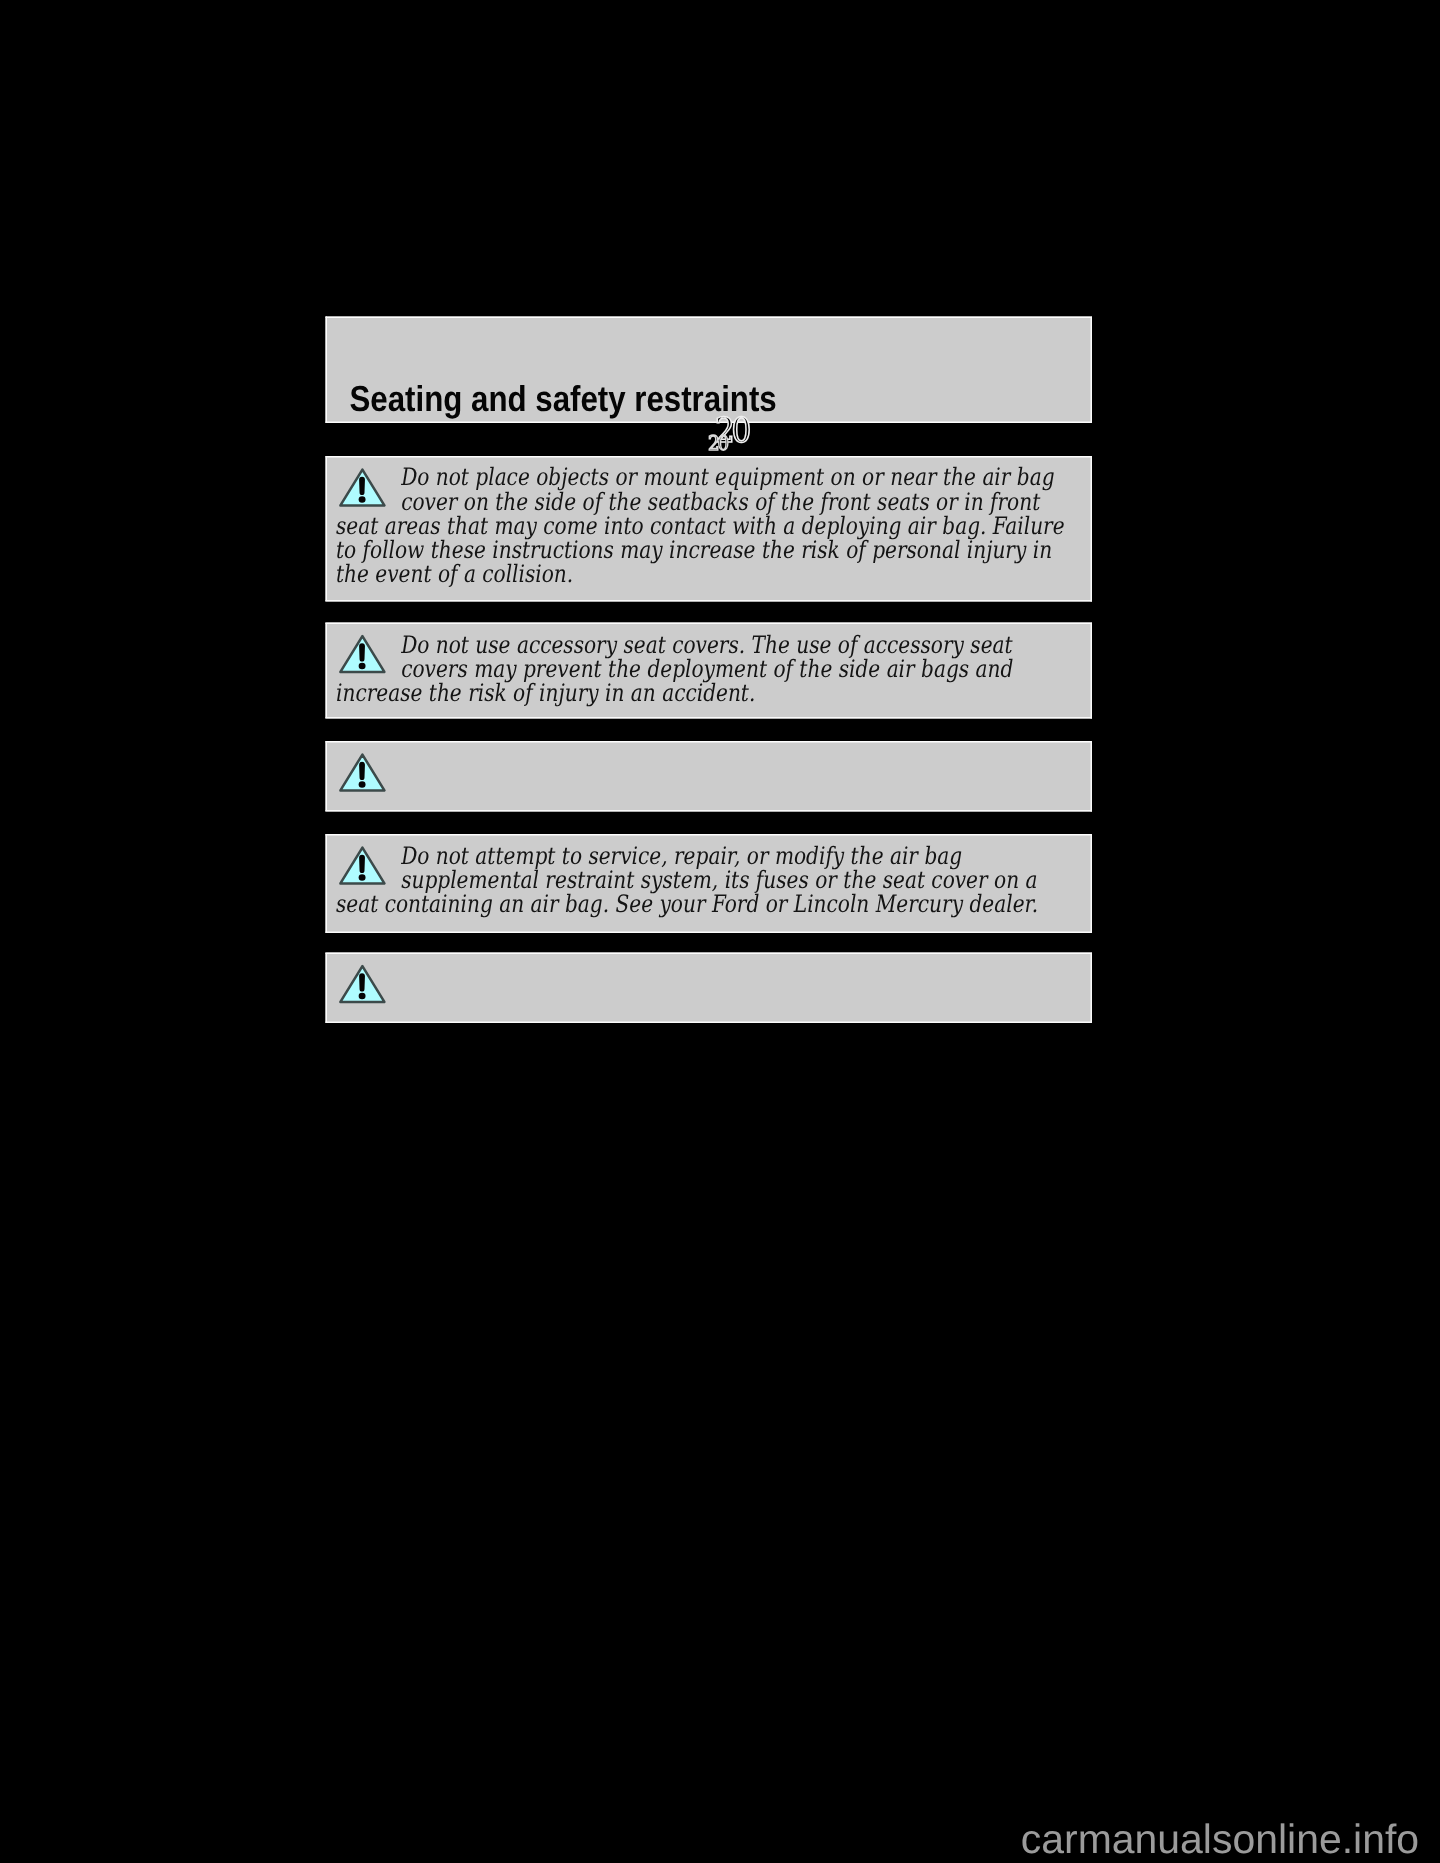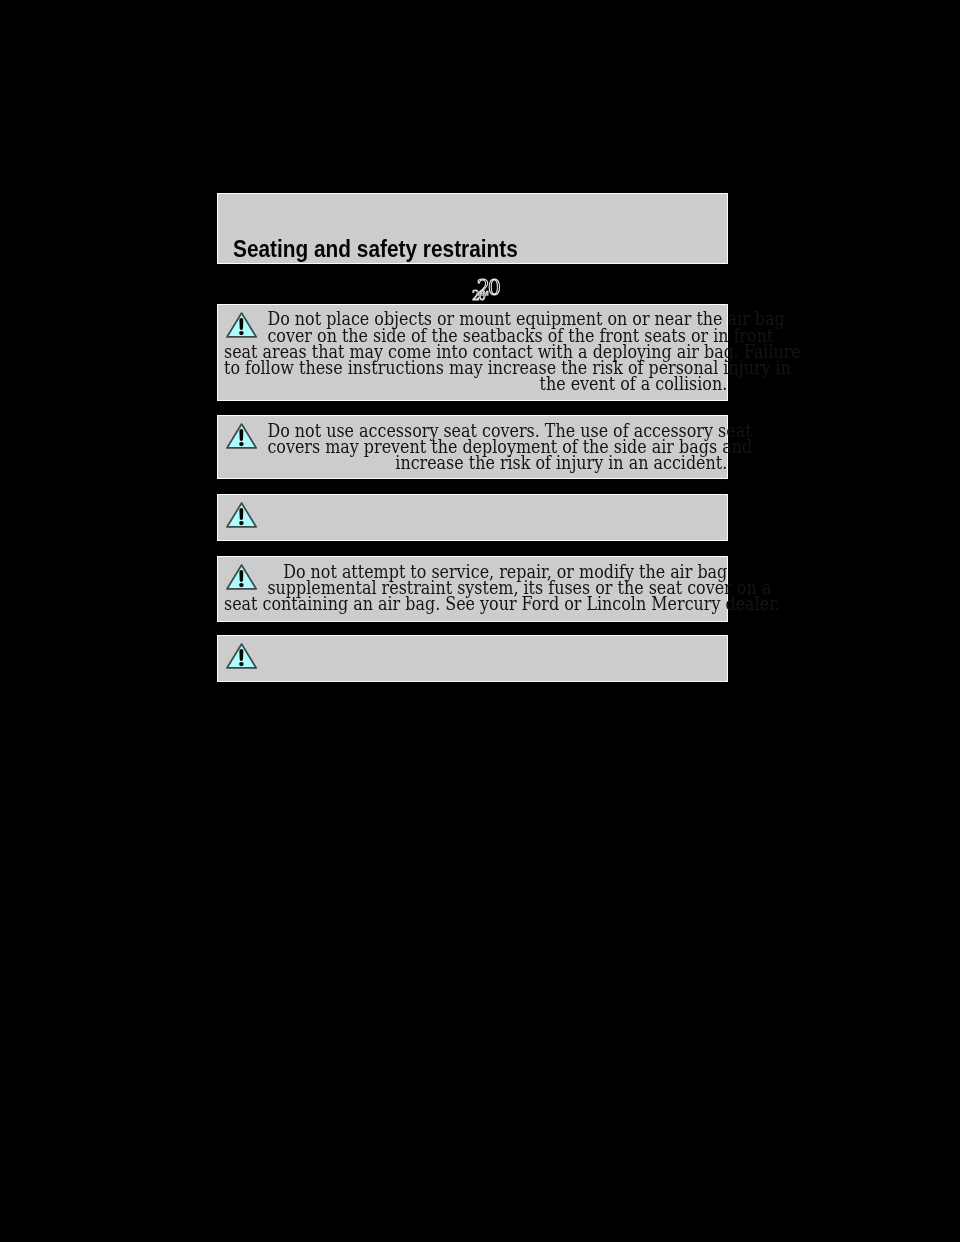--- a/index.html
+++ b/index.html
@@ -4,40 +4,40 @@
 <title>Seating and safety restraints</title>
 <style>
   *{-webkit-font-smoothing:antialiased;}
   html,body{margin:0;padding:0;}
   body{width:960px;height:1242px;background:#000;overflow:hidden;
        font-family:"DejaVu Serif Condensed","DejaVu Serif",serif;
        -webkit-font-smoothing:antialiased;}
   .page{position:absolute;left:0;top:0;width:960px;height:1242px;background:#000;transform:translateZ(0);will-change:transform;}
 
   
-  .chapter-header{position:absolute;left:217px;top:193px;width:511px;height:71px;
+  .chapter-header{position:absolute;left:217px;top:211px;width:511px;height:71px;
        background:#cccccc;box-sizing:border-box;
        border-top:1px solid #fdfdfd;border-left:1px solid #fdfdfd;
        border-right:1px solid #fbfbfb;border-bottom:1px solid #fbfbfb;}
   .chapter-title{position:absolute;left:14.8px;top:42.5px;
        font-family:"Liberation Sans",sans-serif;font-weight:bold;font-size:24px;
        line-height:24px;color:#050505;white-space:nowrap;
        transform:scaleX(0.868);transform-origin:left top;}
 
   
   .artifact{position:absolute;left:466px;top:269.8px;width:50px;height:40px;}
 
   
   .warn{position:absolute;left:217px;width:511px;background:#cccccc;box-sizing:border-box;
         border-top:1px solid #fdfdfd;border-left:1px solid #fcfcfc;
         border-right:1px solid #fafafa;border-bottom:1px solid #fafafa;}
   .warn-icon{position:absolute;left:8px;top:7px;width:32px;height:27px;}
   .warn-text{position:absolute;left:6.4px;top:5.9px;width:540px;
-        font-size:19px;line-height:16.2px;color:#141414;text-align:right;
-        white-space:nowrap;}
+        font-size:16px;line-height:16.2px;color:#141414;text-align:left;
+        white-space:nowrap;font-style:italic;}
   .warn-text > div{transform:scaleX(0.932);transform-origin:left center;}
   .warn-text .lead{display:inline-block;width:46.6px;height:1px;}
 
   .watermark{position:absolute;left:680.5px;top:1211.5px;
        font-family:"Liberation Sans",sans-serif;font-size:27.3px;line-height:27.3px;
        font-weight:normal;color:#9b9b9b;letter-spacing:0px;white-space:nowrap;}
 </style>
 </head>
 <body>
 
@@ -102,13 +102,14 @@
       </div>
       <div class="warn" style="top: 635px; height: 47px;">
         <div class="warn-icon"><svg viewBox="0 0 32 27" width="32" height="27">
   <path d="M15.6 1.05 L30.25 24.95 L0.95 24.95 Z" fill="#affcff" stroke="#3c4a4a" stroke-width="1.7" stroke-linejoin="round"></path>
   <path d="M15.35 5.9 q1.95 0 1.95 2.0 l-0.3 8.35 q-0.05 1.75 -1.65 1.75 q-1.6 0 -1.65 -1.75 l-0.3 -8.35 q0 -2.0 1.95 -2.0 Z" fill="#050505"></path>
   <ellipse cx="15.4" cy="21.05" rx="2.3" ry="2.15" fill="#050505"></ellipse>
 </svg></div>
       </div>
     </div>
 
+  <div class="watermark">carmanualsonline.info</div>
 </div>
 
 </body></html>

